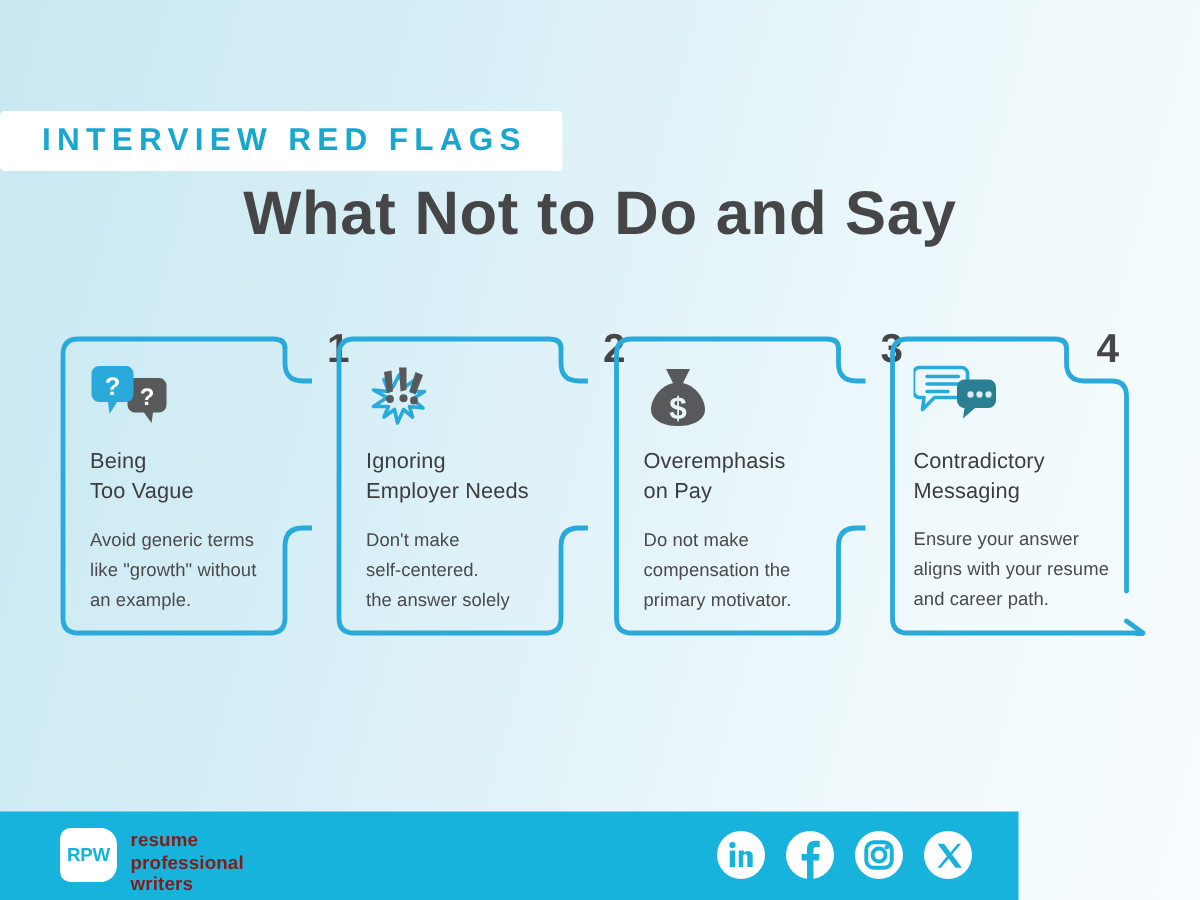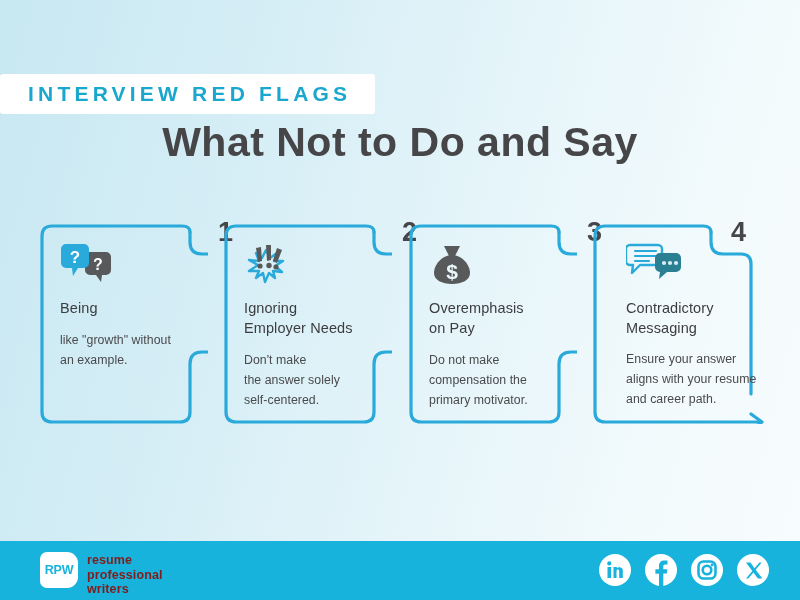--- a/index.html
+++ b/index.html
@@ -40,26 +40,26 @@
   .icon-slot { height:48px; margin-bottom:8px; }
 
   .card-title {
     font-size:14.5px; font-weight:normal; color:#3d3d40;
     line-height:1.38; letter-spacing:0.1px;
   }
   .card-desc {
     margin-top:13px; font-size:12.3px; color:#4a4a4c;
     line-height:1.62; letter-spacing:0.05px;
   }
-  .card4 .card-body { padding-left:33px; }
+  .card4 .card-body { padding-left:16px; }
   .card4 .card-desc { margin-top:12px; }
 
   
   .footer {
-    position:absolute; left:0; bottom:0; width:800px; height:59px;
+    position:absolute; left:0; bottom:0; width:679px; height:59px;
     background:#18b3dc;
   }
   .logo { position:absolute; left:40px; top:11px; display:flex; align-items:flex-start; }
   .logo-mark {
     width:38px; height:36px; background:#ffffff; border-radius:7px 11px 11px 7px;
     display:flex; align-items:center; justify-content:center;
     font-size:12.5px; font-weight:bold; color:#18b3dc; letter-spacing:-0.2px;
   }
   .logo-text {
     margin-left:9px; color:#7f1d1d; font-size:12.5px; font-weight:bold;
@@ -89,22 +89,24 @@
       <div class="icon-slot">
         <svg width="52" height="44" viewBox="0 0 52 44">
           <path d="M30,10 h16 a5,5 0 0 1 5,5 v13 a5,5 0 0 1 -5,5 h-4 l-1,7 l-5,-7 h-6 a5,5 0 0 1 -5,-5 v-13 a5,5 0 0 1 5,-5 z" fill="#58595b"></path>
           <text x="38" y="28" font-family="'Liberation Sans',sans-serif" font-size="16" font-weight="bold" fill="#ffffff" text-anchor="middle">?</text>
           <path d="M6,2 h18 a5,5 0 0 1 5,5 v14 a5,5 0 0 1 -5,5 h-6 l-5,8 l-1,-8 h-6 a5,5 0 0 1 -5,-5 v-14 a5,5 0 0 1 5,-5 z" fill="#29aada"></path>
           <text x="15" y="21" font-family="'Liberation Sans',sans-serif" font-size="17" font-weight="bold" fill="#ffffff" text-anchor="middle">?</text>
         </svg>
       </div>
       <div class="card-title">
         <div>Being</div>
-      </div>
-      <div class="card-desc">
+        <div>Too Vague</div>
+      </div>
+      <div class="card-desc">
+        <div>Avoid generic terms</div>
         <div>like "growth" without</div>
         <div>an example.</div>
       </div>
     </div>
   </div>
 
   <div class="card" style="left:224px;">
     <svg class="card-frame" viewBox="0 0 168 200">
       <path d="M150,8 L150,18 Q150,30 162,30 L190,30" fill="none" stroke="#29aada" stroke-width="3.2" stroke-linecap="round"></path>
       <path d="M150,8 Q150,2 142,2 L12,2 Q2,2 2,12 L2,188 Q2,198 12,198 L140,198 Q150,198 150,188 L150,140 Q150,128 162,128 L178,128" fill="none" stroke="#29aada" stroke-width="3.2" stroke-linecap="round"></path>
@@ -124,22 +126,22 @@
               <circle cx="32" cy="25" r="2.6"></circle>
           </g>
         </svg>
       </div>
       <div class="card-title">
         <div>Ignoring</div>
         <div>Employer Needs</div>
       </div>
       <div class="card-desc">
         <div>Don't make</div>
+        <div>self-centered.</div>
         <div>the answer solely</div>
-        <div>self-centered.</div>
       </div>
     </div>
   </div>
 
   <div class="card" style="left:409px;">
     <svg class="card-frame" viewBox="0 0 168 200">
       <path d="M150,8 L150,18 Q150,30 162,30 L190,30" fill="none" stroke="#29aada" stroke-width="3.2" stroke-linecap="round"></path>
       <path d="M150,8 Q150,2 142,2 L12,2 Q2,2 2,12 L2,188 Q2,198 12,198 L140,198 Q150,198 150,188 L150,140 Q150,128 162,128 L178,128" fill="none" stroke="#29aada" stroke-width="3.2" stroke-linecap="round"></path>
       <path d="M170,120 L181,128 L170,136" fill="none" stroke="#29aada" stroke-width="3.2" stroke-linecap="round" stroke-linejoin="round"></path>
     </svg>

